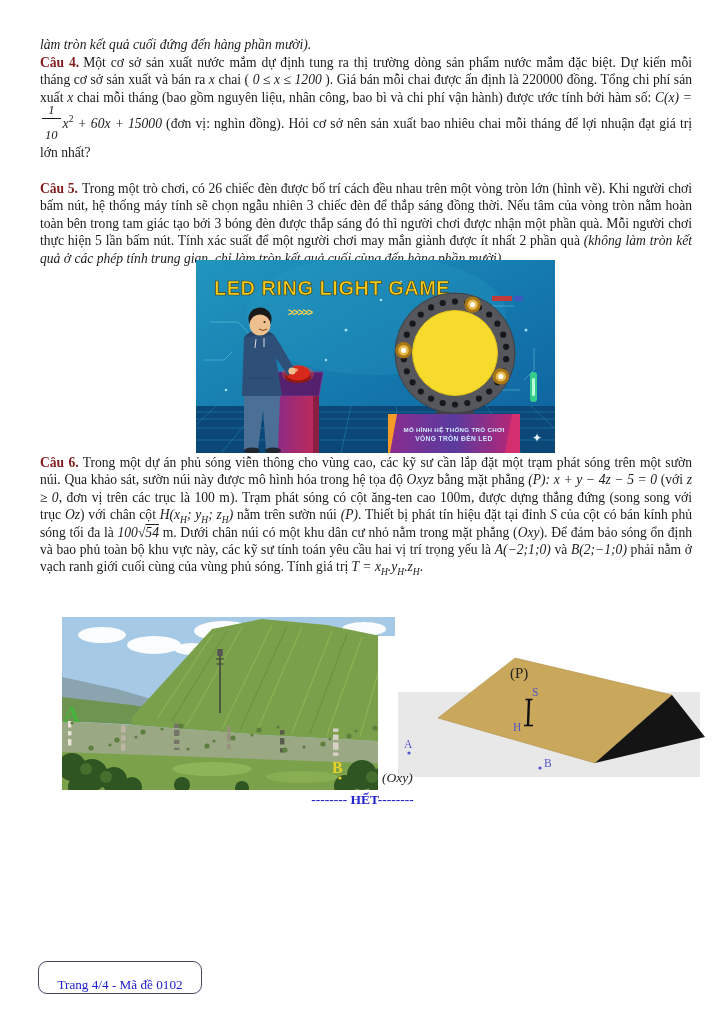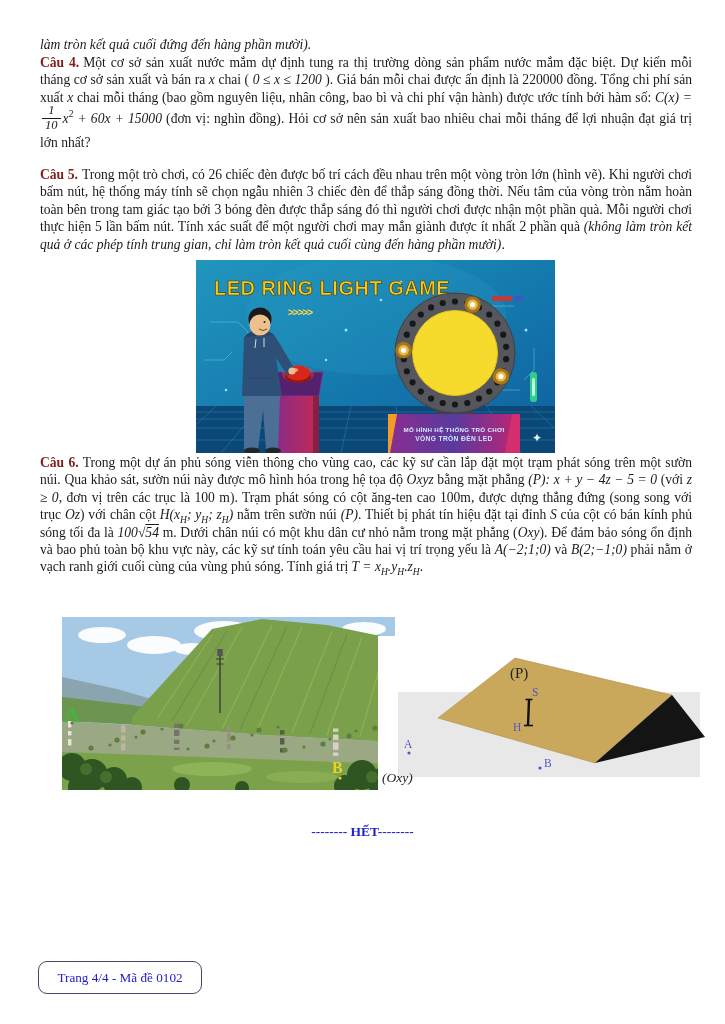--- a/index.html
+++ b/index.html
@@ -6,41 +6,41 @@
   body{width:725px;height:1024px;background:#ffffff;font-family:"Liberation Serif",serif;color:#1a1a1a;}
   .page{position:relative;width:725px;height:1024px;overflow:hidden;background:#ffffff;}
   .para{position:absolute;left:40px;width:652px;font-size:13.6px;line-height:17.4px;text-align:justify;}
   .it{font-style:italic;}
   .math{font-style:italic;}
   .qlabel{font-weight:bold;color:#7f1d1d;margin-right:4px;}
   sub{font-size:9.5px;line-height:0;font-style:italic;}
   sup{font-size:9.5px;line-height:0;}
   .frac{display:inline-block;vertical-align:middle;text-align:center;line-height:1.08;font-size:12.6px;font-style:italic;margin:0 2px;position:relative;top:-2px;}
   .frac .num{display:block;border-bottom:1px solid #1a1a1a;padding:0 3px;}
-  .frac .den{display:block;padding:0 3px;}
+  .frac .den{display:block;padding:0 3px;margin-top:10px;}
   .sqrt{font-style:italic;}
   .sqrt-v{text-decoration:overline;}
   .figure{position:absolute;}
-  .end-marker{position:absolute;left:0;width:725px;text-align:center;color:#2222cc;font-weight:bold;font-size:13.5px;margin-top:32px;}
-  .footer-box{position:absolute;left:38px;top:961px;width:162px;height:31px;border:1.5px solid #474766;border-radius:9px;color:#1c1cc8;font-size:13.2px;display:flex;align-items:center;justify-content:center;background:#fff;}
+  .end-marker{position:absolute;left:0;width:725px;text-align:center;color:#2222cc;font-weight:bold;font-size:13.5px;}
+  .footer-box{position:absolute;left:38px;top:961px;width:162px;height:31px;border:1.5px solid #474766;border-radius:9px;color:#1c1cc8;font-size:13.2px;display:flex;align-items:flex-end;justify-content:center;background:#fff;}
   svg text{font-family:"Liberation Sans",sans-serif;}
   svg .serif{font-family:"Liberation Serif",serif;}
 </style>
 </head>
 <body>
 
 <div class="page">
 
   <div class="para it" style="top:36px">làm tròn kết quả cuối đứng đến hàng phần mười).</div>
 
   <div class="para" style="top:54px">
     <span class="qlabel">Câu 4.</span><span><span>Một cơ sở sản xuất nước mắm dự định tung ra thị trường dòng sản phẩm nước mắm đặc biệt. Dự kiến mỗi tháng cơ sở sản xuất và bán ra </span><span class="math">x</span><span> chai ( </span><span class="math">0 ≤ x ≤ 1200</span><span> ). Giá bán mỗi chai được ấn định là 220000 đồng. Tổng chi phí sản xuất </span><span class="math">x</span><span> chai mỗi tháng (bao gồm nguyên liệu, nhân công, bao bì và chi phí vận hành) được ước tính bởi hàm số: </span><span class="math">C(x) = </span><span class="frac"><span class="num">1</span><span class="den">10</span></span><span class="math">x</span><sup>2</sup><span class="math"> + 60x + 15000</span><span>  (đơn vị: nghìn đồng). Hỏi cơ sở nên sản xuất bao nhiêu chai mỗi tháng để lợi nhuận đạt giá trị lớn nhất?</span></span>
   </div>
 
-  <div class="para" style="top:166px">
+  <div class="para" style="top:180px">
     <span class="qlabel">Câu 5.</span><span><span>Trong một trò chơi, có 26 chiếc đèn được bố trí cách đều nhau trên một vòng tròn lớn (hình vẽ). Khi người chơi bấm nút, hệ thống máy tính sẽ chọn ngẫu nhiên 3 chiếc đèn để thắp sáng đồng thời. Nếu tâm của vòng tròn nằm hoàn toàn bên trong tam giác tạo bởi 3 bóng đèn được thắp sáng đó thì người chơi được nhận một phần quà. Mỗi người chơi thực hiện 5 lần bấm nút. Tính xác suất để một người chơi may mắn giành được ít nhất 2 phần quà </span><span class="it">(không làm tròn kết quả ở các phép tính trung gian, chỉ làm tròn kết quả cuối cùng đến hàng phần mười)</span><span>.</span></span>
   </div>
 
   <div class="figure" style="left:196px;top:260px;width:359px;height:136px">
     <svg width="359" height="193" viewBox="0 0 359 193">
       <defs>
         <linearGradient id="ledbg" x1="0" y1="0" x2="1" y2="1">
           <stop offset="0" stop-color="#2196be"></stop>
             <stop offset="0.55" stop-color="#1478ad"></stop>
             <stop offset="1" stop-color="#0f5f9d"></stop>

